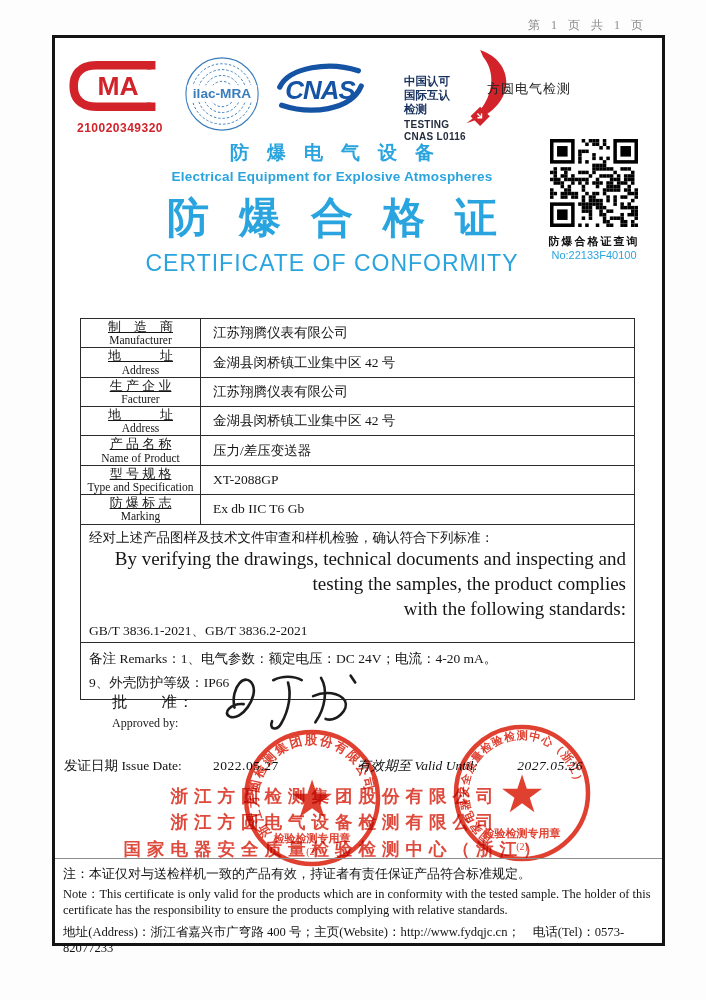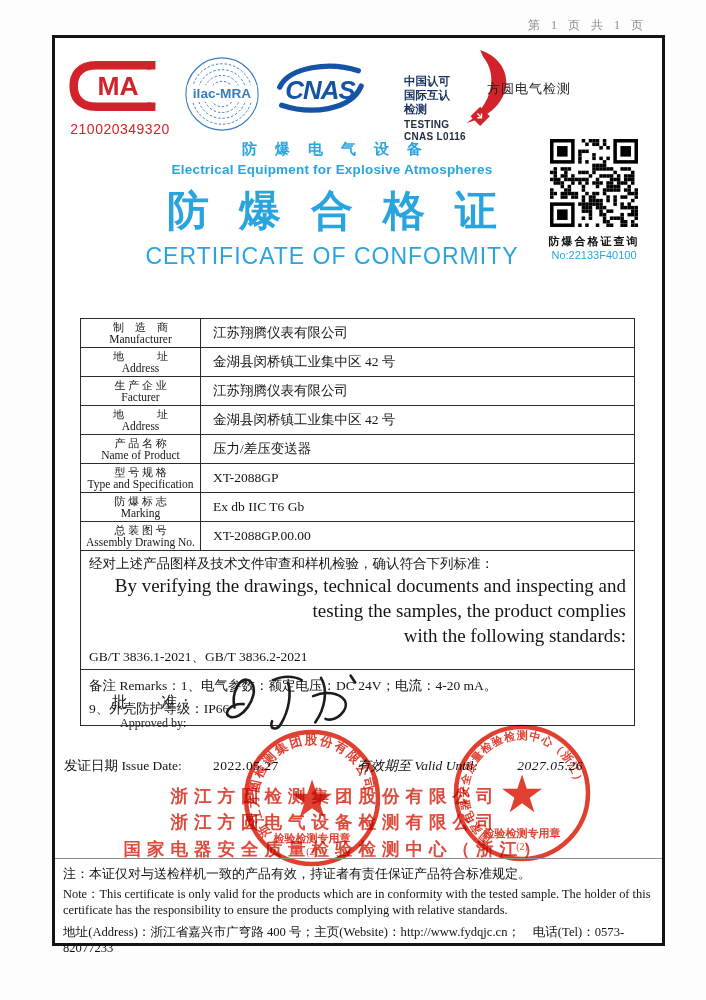--- a/index.html
+++ b/index.html
@@ -6,63 +6,63 @@
   html,body { background:#ffffff; }
   body { font-family:"Liberation Serif", serif; color:#1a1a1a; }
   .page { position:relative; width:706px; height:1000px; background:#fdfdfd; overflow:hidden; }
 
   .page-indicator { position:absolute; top:17px; left:528px; font-size:12px; color:#8a8a8a; letter-spacing:4px; }
 
   .border-box { position:absolute; left:52px; top:35px; width:613px; height:911px; border:3px solid #141414; background:#fff; }
 
   
   .logo-cma { position:absolute; left:68px; top:56px; width:104px; text-align:center; }
-  .cma-number { font-family:"Liberation Sans",sans-serif; font-size:14px; font-weight:normal; color:#d2232a; letter-spacing:.5px; margin-top:1px; }
+  .cma-number { font-family:"Liberation Sans",sans-serif; font-size:12px; font-weight:bold; color:#d2232a; letter-spacing:.5px; margin-top:1px; }
   .logo-ilac { position:absolute; left:183px; top:52px; }
   .logo-cnas { position:absolute; left:274px; top:60px; }
   .cnas-text { position:absolute; left:368px; top:75px; font-size:11.5px; line-height:1.2; color:#16305e; font-weight:bold;margin-left:36px; }
   .cnas-testing { font-family:"Liberation Sans",sans-serif; font-size:10px; color:#232d3f; margin-top:3px; letter-spacing:.3px; }
   .logo-fy { position:absolute; left:447px; top:48px; }
   .fy-label { position:absolute; left:487px; top:80px; font-size:13px; color:#222; letter-spacing:1px; }
 
   
   .title-block { position:absolute; left:52px; top:140px; width:560px; text-align:center; color:#2aa4de; font-family:"Liberation Sans",sans-serif; }
-  .t-cn  { font-size:15px; font-weight:bold; letter-spacing:18px; padding-left:18px; }
+  .t-cn  { font-size:19px; font-weight:bold; letter-spacing:18px; padding-left:18px; }
   .t-en  { font-size:13.5px; font-weight:bold; margin-top:3px; letter-spacing:.2px; }
   .t-main-cn { font-size:42px; font-weight:bold; letter-spacing:30px; padding-left:30px; margin-top:6px; }
   .t-main-en { font-size:23px; margin-top:4px; letter-spacing:1px; }
 
   
   .qr-block { position:absolute; left:548px; top:139px; width:92px; text-align:center; }
   .qr-caption { font-size:11px; font-weight:bold; letter-spacing:2px; color:#111; margin-top:3px; }
   .qr-number  { font-family:"Liberation Sans",sans-serif; font-size:11px; color:#2aa4de; }
 
   
   .cert-row { position:absolute; left:64px; top:282px; width:590px; font-size:13.5px; color:#111; }
   .cert-row b { font-weight:normal; }
   .cert-pair { display:inline-block; }
   .cert-pair.right { margin-left:42px; }
   .cert-val { font-family:"Liberation Sans",sans-serif; letter-spacing:.5px; }
 
   
   table.cert { position:absolute; left:80px; top:318px; width:555px; border-collapse:collapse; table-layout:fixed; }
   table.cert td { border:1.5px solid #2b2b2b; font-size:13.5px; color:#151515; vertical-align:middle; }
   td.lbl { width:120px; text-align:center; padding:1px 2px; }
-  td.lbl .lcn { font-size:11px; line-height:1.1; }
+  td.lbl .lcn { font-size:13px; line-height:1.1;text-decoration:underline; }
   td.lbl .len { font-size:11.5px; line-height:1.05; }
   td.val { padding:2px 4px 2px 12px; }
   tr.r { height:29px; }
   td.span-cell { padding:4px 8px 3px 8px; line-height:1.32; }
   td.span-cell .st-en { font-size:19px;text-align:right; }
   td.remarks-cell { padding:4px 8px; font-size:13.5px; line-height:1.75; }
 
   
   .approve { position:absolute; left:112px; top:692px; }
   .approve .a-cn { font-size:15.5px; letter-spacing:1px;font-family:Liberation Serif, serif; }
-  .approve .a-en { font-size:12px; margin-top:3px;margin-left:8px; }
+  .approve .a-en { font-size:12px; margin-top:3px; }
   .signature { position:absolute; left:216px; top:662px; }
 
   .dates { position:absolute; left:64px; top:757px; width:592px; font-size:13.5px; color:#111; }
   .d-pair { display:inline-block; }
   .d-pair .d-val { font-family:"Liberation Serif",serif; margin-left:28px; letter-spacing:.5px; }
   .d-pair.right { margin-left:75px;font-style:italic; }
   .d-pair.right .d-val { margin-left:36px; }
 
   
   .issuers { position:absolute; left:52px; top:783px; width:560px; text-align:center; color:#de4a3c; font-weight:bold; }
@@ -415,27 +415,20 @@
           </td>
       <td class="val">XT-2088GP</td>
     </tr>
     <tr class="r">
       <td class="lbl">
             <div class="lcn">防 爆 标 志</div>
             <div class="len">Marking</div>
           </td>
       <td class="val">Ex db IIC T6 Gb</td>
     </tr>
-    <tr class="r">
-      <td class="lbl">
-            <div class="lcn">总 装 图 号</div>
-            <div class="len">Assembly Drawing No.</div>
-          </td>
-      <td class="val">XT-2088GP.00.00</td>
-    </tr>
     <tr>
       <td class="span-cell" colspan="2">
         <div>经对上述产品图样及技术文件审查和样机检验，确认符合下列标准：</div>
         <div class="st-en">By verifying the drawings, technical documents and inspecting and testing the samples, the product complies</div>
         <div class="st-en">with the following standards:</div>
         <div>GB/T 3836.1-2021、GB/T 3836.2-2021</div>
       </td>
     </tr>
     <tr>
       <td class="remarks-cell" colspan="2">

